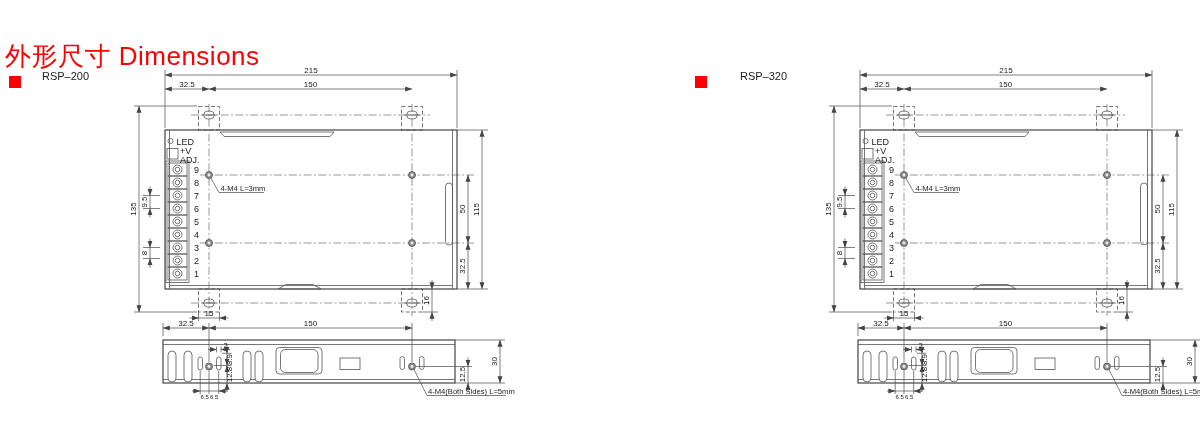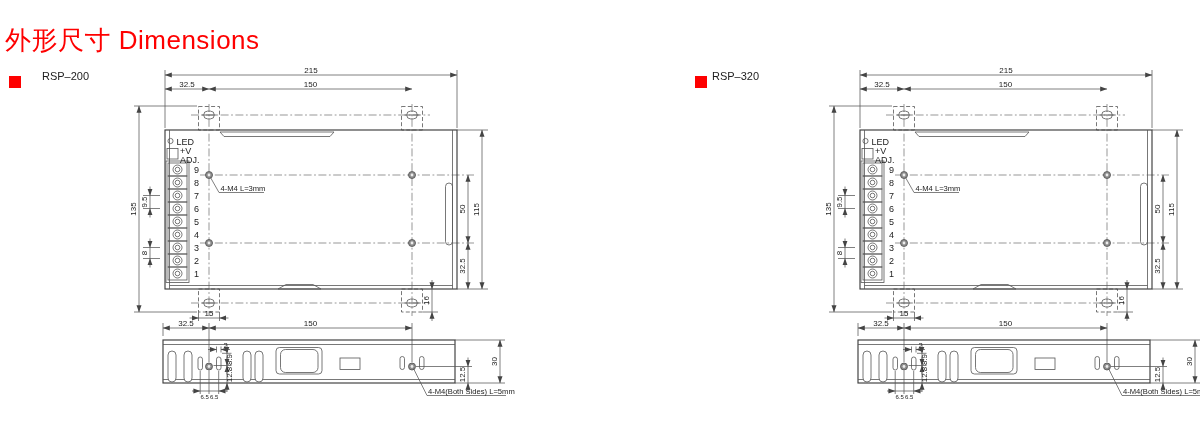--- a/index.html
+++ b/index.html
@@ -19,27 +19,27 @@
   svg text{font-family:"Liberation Sans",sans-serif;fill:#222;}
   svg .tx{font-size:9px;}
   svg .tv{font-size:8px;}
   svg .tn{font-size:7.6px;}
   svg .ty{font-size:6px;}
 </style>
 </head>
 <body>
 
 <div id="page">
-  <div class="title" style="color: rgb(254, 0, 0);">外形尺寸 Dimensions</div>
+  <div class="title" style="color: rgb(254, 0, 0); margin-top: 16px;">外形尺寸 Dimensions</div>
 
   <span class="bullet" style="left: 9px; background: rgb(254, 0, 0);"></span>
   <span class="model-label" style="left:42px">RSP–200</span>
 
   <span class="bullet" style="left: 695px; background: rgb(254, 0, 0);"></span>
-  <span class="model-label" style="left:712px">RSP–320</span>
+  <span class="model-label" style="left:740px">RSP–320</span>
 
   <div class="draw-host" style="left:100px"><svg viewBox="0 0 424 352" width="424" height="352">
         <defs>
           <marker id="ar0" markerWidth="8" markerHeight="7" refX="6.8" refY="3.5" orient="auto-start-reverse" markerUnits="userSpaceOnUse">
             <path d="M0,1 L7,3.5 L0,6 Z" fill="#444"></path>
           </marker>
         </defs>
         <g>
           <line x1="91" y1="55" x2="330" y2="55" class="c"></line>
           <line x1="91" y1="243" x2="330" y2="243" class="c"></line>

